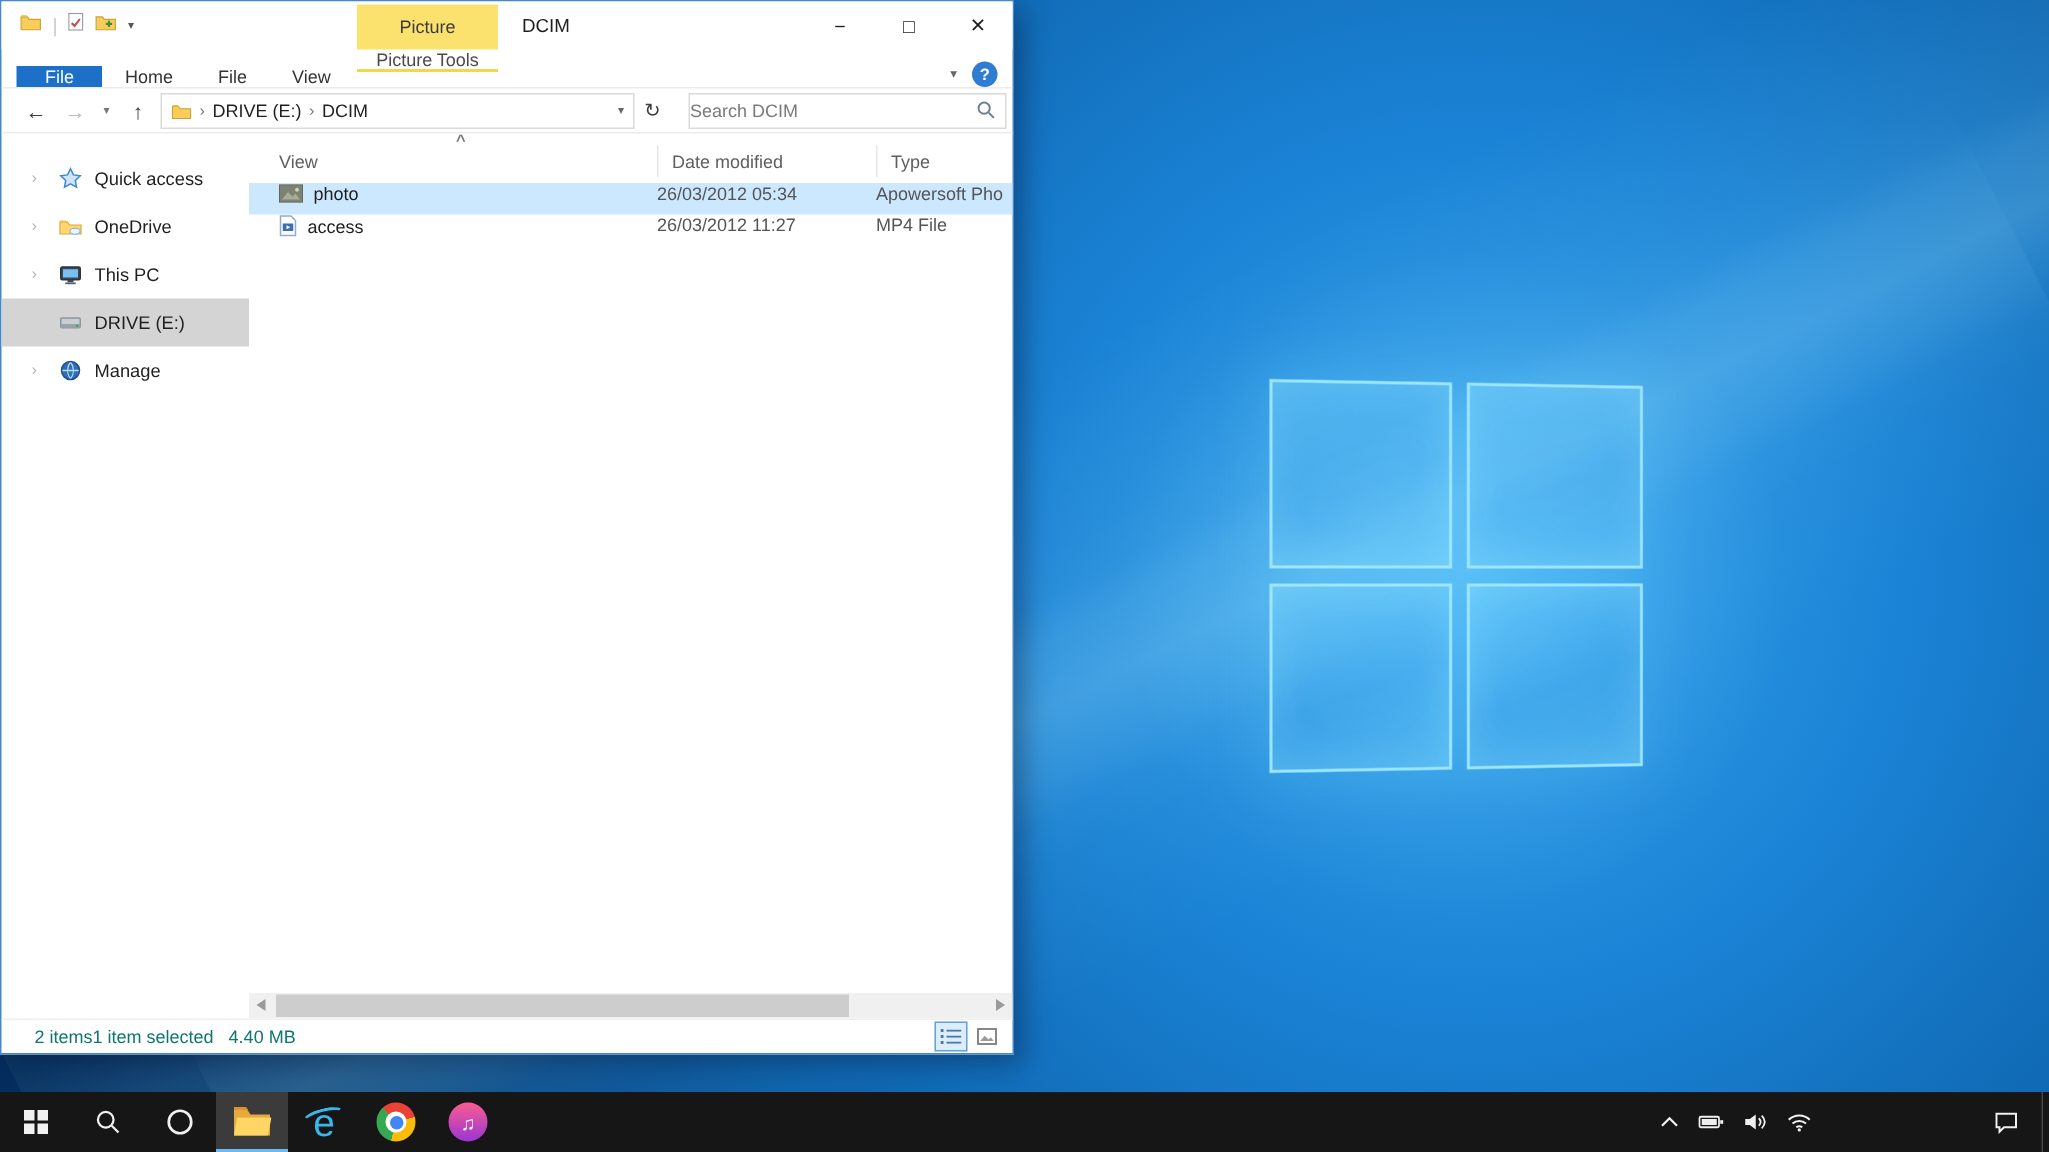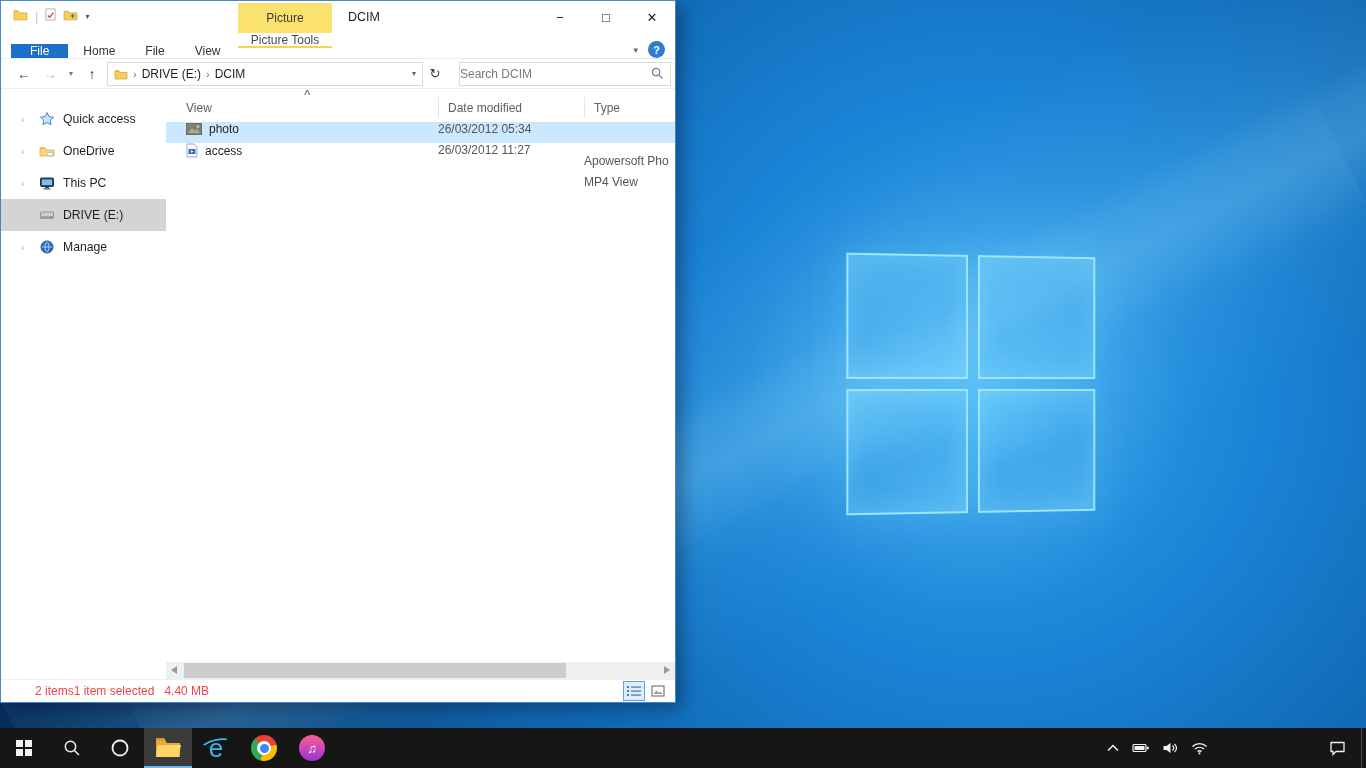--- a/index.html
+++ b/index.html
@@ -80,29 +80,29 @@
   .filearea { flex:1; position:relative; min-width:0; overflow:hidden; }
   .col-headers { height:33px; position:relative; color:#5f5f5f; }
   .colh { position:absolute; bottom:7px; font-size:12px; }
   .colh.name { left:20px; } .colh.date { left:282px; } .colh.type { left:428px; }
   .col-sep { position:absolute; top:8px; bottom:4px; width:1px; background:#e6e6e6; }
   .sortglyph { position:absolute; left:138px; top:-1px; color:#777; font-size:11px; font-weight:bold; }
   .row { height:21px; display:flex; align-items:flex-start; }
   .row.selected { background:#cce8ff; }
   .cell-name { width:272px; flex:none; display:flex; align-items:center; padding-left:20px; gap:7px; }
   .cell-date { width:146px; flex:none; color:#555; }
-  .cell-type { flex:1; color:#555; white-space:nowrap; overflow:hidden;margin-top:32px; }
+  .cell-type { flex:1; color:#555; white-space:nowrap; overflow:hidden; }
 
   .hscroll { position:absolute; left:0; right:0; bottom:0; height:17px; background:#f0f0f0; }
   .hs-arrow { position:absolute; top:4px; width:0; height:0; border-top:4.5px solid transparent; border-bottom:4.5px solid transparent; }
   .hs-left { left:5px; border-right:6px solid #9a9a9a; }
   .hs-right { right:5px; border-left:6px solid #9a9a9a; }
   .hs-thumb { position:absolute; left:18px; top:1px; width:382px; height:15px; background:#cdcdcd; }
 
-  .statusbar { height:23px; flex:none; border-top:1px solid #efefef; display:flex; align-items:center; position:relative; color:#ef4444;padding-left:12px; }
+  .statusbar { height:23px; flex:none; border-top:1px solid #efefef; display:flex; align-items:center; position:relative; color:#0f766e; }
   .sb-items { margin-left:22px; } .sb-sel { } .sb-size { margin-left:10px; }
   .view-toggles { position:absolute; right:6px; top:1px; display:flex; gap:2px; }
   .vb { width:22px; height:20px; display:flex; align-items:center; justify-content:center; border:1px solid transparent; }
   .vb.active { background:#dcedfb; border-color:#66a1d8; }
 
   
   .taskbar { position:absolute; left:0; bottom:0; width:1366px; height:40px; background:#161616; display:flex; }
   .tb-btn { width:48px; height:40px; display:flex; align-items:center; justify-content:center; position:relative; }
   .tb-btn.active { background:rgba(255,255,255,.16); border-bottom:2px solid #6cb8f0; }
   .startgrid { display:grid; grid-template-columns:7px 7px; grid-template-rows:7px 7px; gap:2px; }
@@ -287,21 +287,21 @@
         <div class="row">
           <div class="cell-name">
             <svg width="12" height="15" viewBox="0 0 12 15">
                 <path d="M1 1h7l3 3v10H1z" fill="#fff" stroke="#8faccb"></path>
                 <rect x="2.5" y="6" width="7" height="5" fill="#3e6db5"></rect>
                 <path d="M5 7.2l2.6 1.3L5 9.8z" fill="#fff"></path>
               </svg>
             <span>access</span>
           </div>
           <div class="cell-date">26/03/2012 11:27</div>
-          <div class="cell-type">MP4 View</div>
+          <div class="cell-type">MP4 File</div>
         </div>
 
         <div class="hscroll">
           <span class="hs-arrow hs-left"></span>
           <span class="hs-thumb"></span>
           <span class="hs-arrow hs-right"></span>
         </div>
       </div>
     </div>
 

